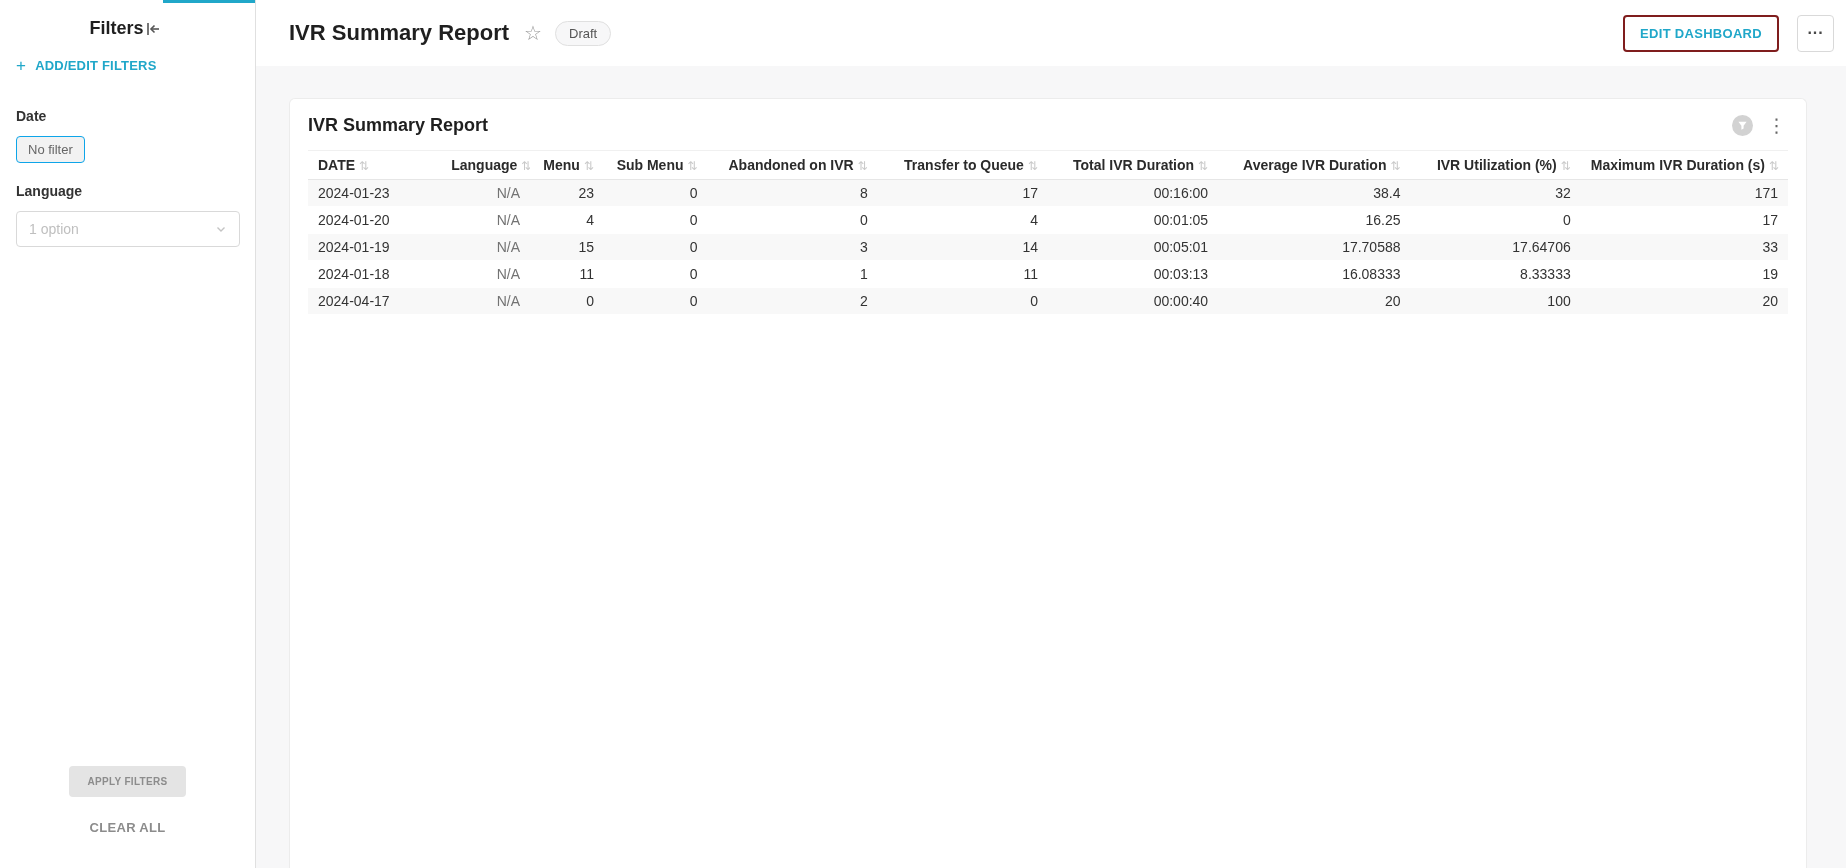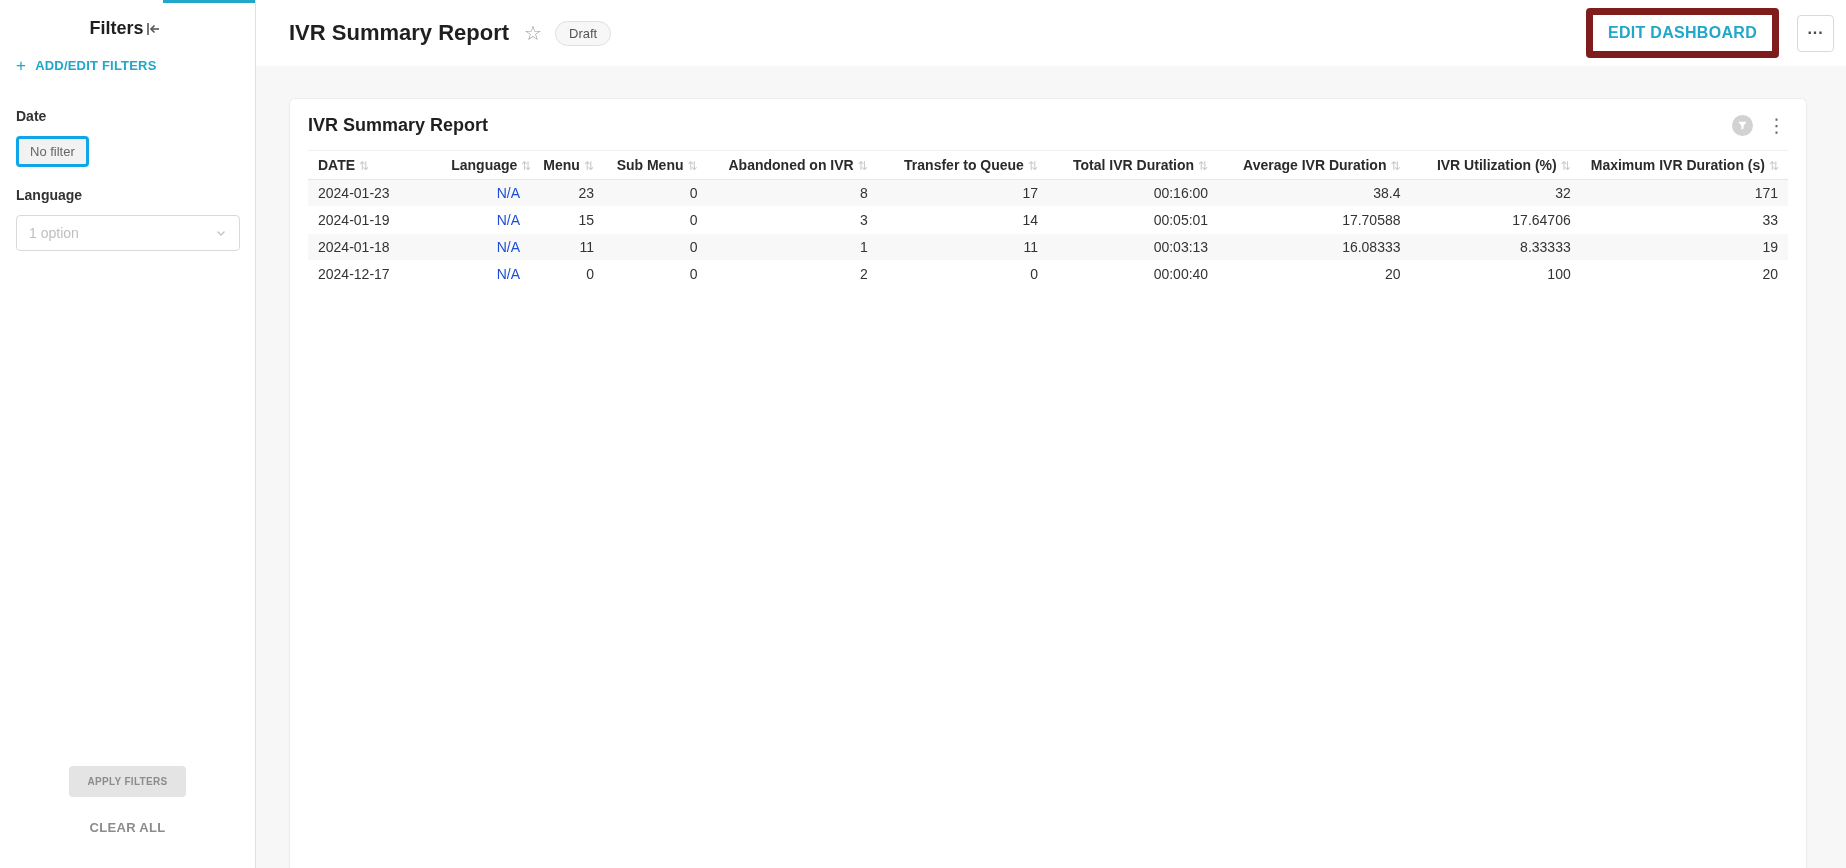--- a/index.html
+++ b/index.html
@@ -30,21 +30,21 @@
   .add-filters {
     display:flex; align-items:center; gap:9px;
     padding:12px 16px 20px 16px; cursor:pointer;
     color:#20a7c9; font-size:13px; font-weight:700; letter-spacing:.2px;
   }
   .plus-glyph { font-size:17px; font-weight:400; line-height:1; }
   .filter-section { padding:14px 16px 6px 16px; }
   .filter-label { font-size:14px; font-weight:600; color:#333; }
   .chip {
     display:inline-block; margin-top:12px;
-    background:#f2f2f2; border:3px solid #0ea5e9; border-radius:4px;
+    background:#f2f2f2; border:1px solid #0ea5e9; border-radius:4px;
     padding:5px 11px; font-size:13px; color:#666;
   }
   .select-box {
     margin-top:12px; width:224px; height:36px;
     border:1px solid #d9d9d9; border-radius:4px; background:#fff;
     display:flex; align-items:center; justify-content:space-between;
     padding:16px 12px; cursor:pointer;
   }
   .select-value { font-size:14px; color:#bfbfbf; }
   .sidebar-footer {
@@ -69,22 +69,22 @@
     display:flex; align-items:center; padding:0 12px 0 33px;
   }
   .page-title { font-size:22px; font-weight:700; color:#1f1f1f; white-space:nowrap; }
   .star-icon { margin-left:15px; color:#9a9a9a; font-size:20px; line-height:1; cursor:pointer; }
   .draft-badge {
     margin-left:13px; background:#f7f7f8; border:1px solid #e0e0e0;
     border-radius:13px; padding:4px 13px; font-size:13px; color:#555;
   }
   .header-right { margin-left:auto; display:flex; align-items:center; gap:18px; }
   .edit-btn {
-    background:#fff; border:7px solid #7f1d1d; color:#20a7c9;
-    border-radius:4px; padding:9px 15px; font-size:16px; font-weight:700;
+    background:#fff; border:2px solid #7f1d1d; color:#20a7c9;
+    border-radius:4px; padding:9px 15px; font-size:13px; font-weight:700;
     letter-spacing:.3px; cursor:pointer; font-family:inherit; white-space:nowrap;
   }
   .menu-btn {
     width:37px; height:37px; border:1px solid #d9d9d9; border-radius:4px;
     background:#fff; display:flex; align-items:center; justify-content:center;
     font-size:16px; color:#484848; cursor:pointer; line-height:1; font-weight:700;
   }
 
   .content { flex:1; display:flex; flex-direction:column; min-height:0; }
   .markdown-title {
@@ -114,21 +114,21 @@
     font-weight:700; color:#2b2b2b; text-align:right;
     padding:6px 10px; white-space:nowrap; overflow:hidden;
     border-top:1px solid #f0f0f0; border-bottom:1px solid #e6e6e6;
     cursor:pointer;
   }
   table.summary th:first-child { text-align:left; }
   table.summary td {
     padding:5px 10px; color:#333; text-align:right; white-space:nowrap; overflow:hidden;
   }
   table.summary td:first-child { text-align:left; }
-  table.summary td:nth-child(2) { color:#1d4ed8; }
+  table.summary td:nth-child(2) { color:#737373; }
   table.summary tbody tr:nth-child(odd) { background:#f8f8f8; }
   table.summary tbody tr { border-bottom:1px solid #ffffff; }
   .sort { color:#c9c9c9; font-size:12px; margin-left:4px; font-weight:400; }
 
   th:nth-child(1){width:9%;}  th:nth-child(2){width:6%;}
   th:nth-child(3){width:5%;}  th:nth-child(4){width:7%;}
   th:nth-child(5){width:11.5%;} th:nth-child(6){width:11.5%;}
   th:nth-child(7){width:11.5%;} th:nth-child(8){width:13%;}
   th:nth-child(9){width:11.5%;} th:nth-child(10){width:14%;}
 </style>
@@ -226,20 +226,32 @@
               <td>23</td>
               <td>0</td>
               <td>8</td>
               <td>17</td>
               <td>00:16:00</td>
               <td>38.4</td>
               <td>32</td>
               <td>171</td>
             </tr>
             <tr>
+              <td>2024-01-20</td>
+              <td>N/A</td>
+              <td>4</td>
+              <td>0</td>
+              <td>0</td>
+              <td>4</td>
+              <td>00:01:05</td>
+              <td>16.25</td>
+              <td>0</td>
+              <td>17</td>
+            </tr>
+            <tr>
               <td>2024-01-19</td>
               <td>N/A</td>
               <td>15</td>
               <td>0</td>
               <td>3</td>
               <td>14</td>
               <td>00:05:01</td>
               <td>17.70588</td>
               <td>17.64706</td>
               <td>33</td>
@@ -250,21 +262,21 @@
               <td>11</td>
               <td>0</td>
               <td>1</td>
               <td>11</td>
               <td>00:03:13</td>
               <td>16.08333</td>
               <td>8.33333</td>
               <td>19</td>
             </tr>
             <tr>
-              <td>2024-12-17</td>
+              <td>2024-04-17</td>
               <td>N/A</td>
               <td>0</td>
               <td>0</td>
               <td>2</td>
               <td>0</td>
               <td>00:00:40</td>
               <td>20</td>
               <td>100</td>
               <td>20</td>
             </tr>

